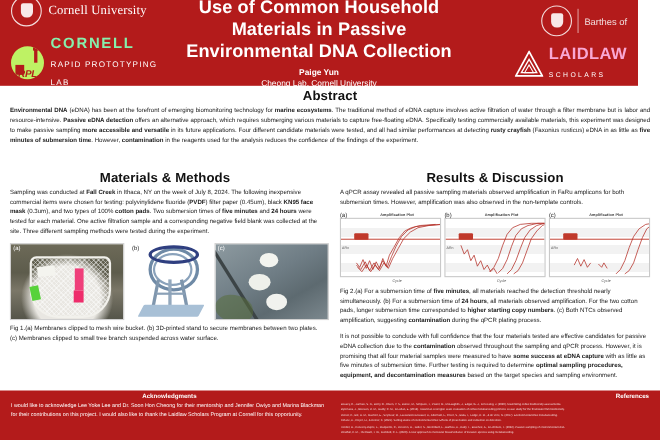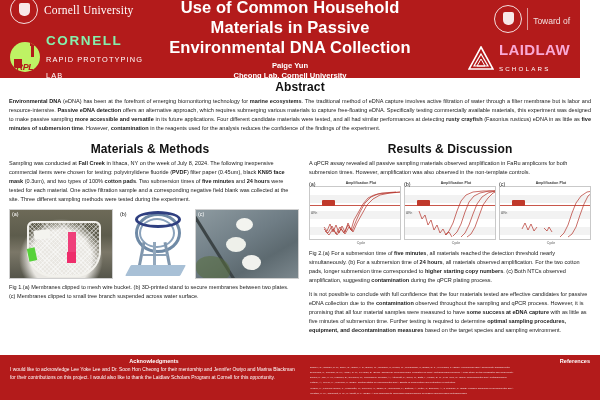--- a/index.html
+++ b/index.html
@@ -67,40 +67,40 @@
   }
   .laidlaw-text{line-height:1;text-align:left;}
   .laidlaw-text .l1{color:#f9a8d4;font-size:15px;font-weight:bold;letter-spacing:.4px;}
   .laidlaw-text .l2{color:#fff;font-size:6.2px;letter-spacing:2.2px;margin-top:1px;text-align:right;}
 
   .poster-title{
     font-size:16.5px;font-weight:bold;line-height:1.22;letter-spacing:.1px;
     margin:0 0 4px 0;
   }
   .author{font-size:7.6px;font-weight:bold;line-height:1.35;}
-  .affil{font-size:7.6px;font-weight:bold;line-height:1.35;}
+  .affil{font-size:7.6px;font-weight:normal;line-height:1.35;}
 
   
   .section-title{
     text-align:center;font-size:12px;font-weight:bold;color:#111;
     margin:0 0 3px 0;letter-spacing:.1px;
   }
   .body-text{
     font-size:5.55px;line-height:1.62;text-align:left;color:#1a1a1a;
   }
   .body-text b{font-weight:bold;}
 
   .abstract{
     position:absolute;left:0;top:80px;width:600px;
     box-sizing:border-box;padding:0 9px;
   }
   .abstract .body-text{text-align:justify;}
 
   .cols{
-    position:absolute;left:0;top:142px;width:544px;height:213px;
+    position:absolute;left:0;top:154px;width:544px;height:213px;
     display:flex;
   }
   .col{box-sizing:border-box;padding:0 9px;}
   .col-left{width:300px;}
   .col-right{width:300px;}
 
   
   .fig-row{
     display:flex;align-items:flex-start;gap:5px;margin-top:5px;height:70px;
   }
@@ -241,21 +241,21 @@
       <div class="affil">Cheong Lab, Cornell University</div>
     </div>
 
     <div class="hdr-right">
       <div class="vet-lockup">
         <span class="cu-seal">
             <span class="shield"></span>
           </span>
         <span class="vet-divider"></span>
         <span class="vet-text">
-          <span class="l1">Toward of</span><br>
+          <span class="l1">Barthes of</span><br>
         </span>
       </div>
       <div class="laidlaw-lockup">
         <svg class="laidlaw-mark" viewBox="0 0 26 24">
           <path d="M13 1 L25 23 L1 23 Z" fill="none" stroke="#ffffff" stroke-width="1.6"></path>
           <path d="M13 8 L20 20 L6 20 Z" fill="none" stroke="#ffffff" stroke-width="1.2"></path>
           <path d="M13 13 L17 20 L9 20 Z" fill="none" stroke="#ffffff" stroke-width="1"></path>
         </svg>
         <span class="laidlaw-text">
           <span class="l1">LAIDLAW</span><br>

